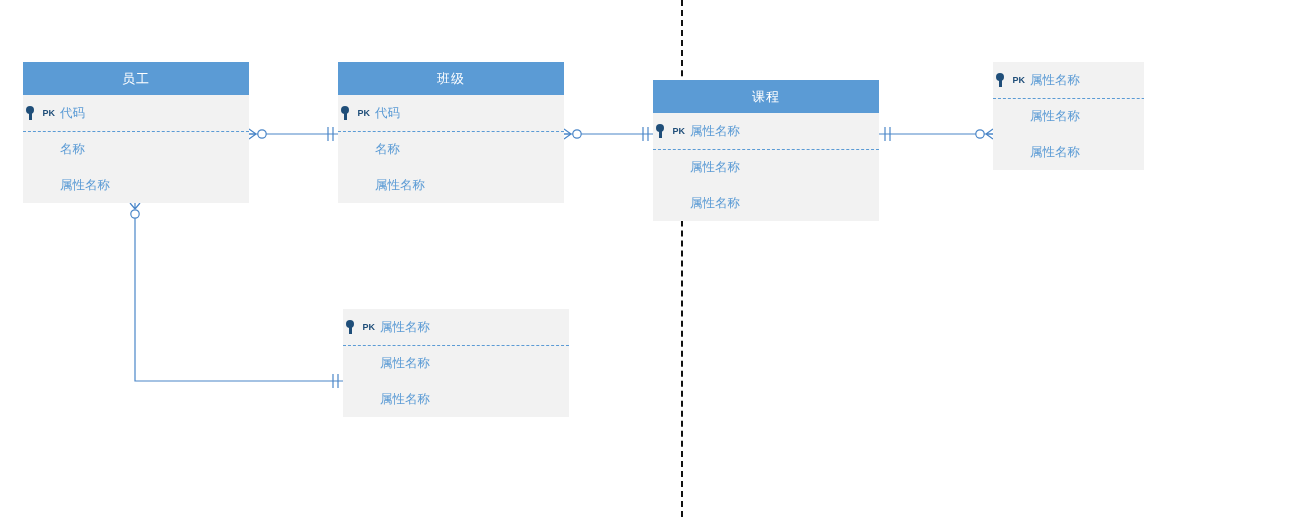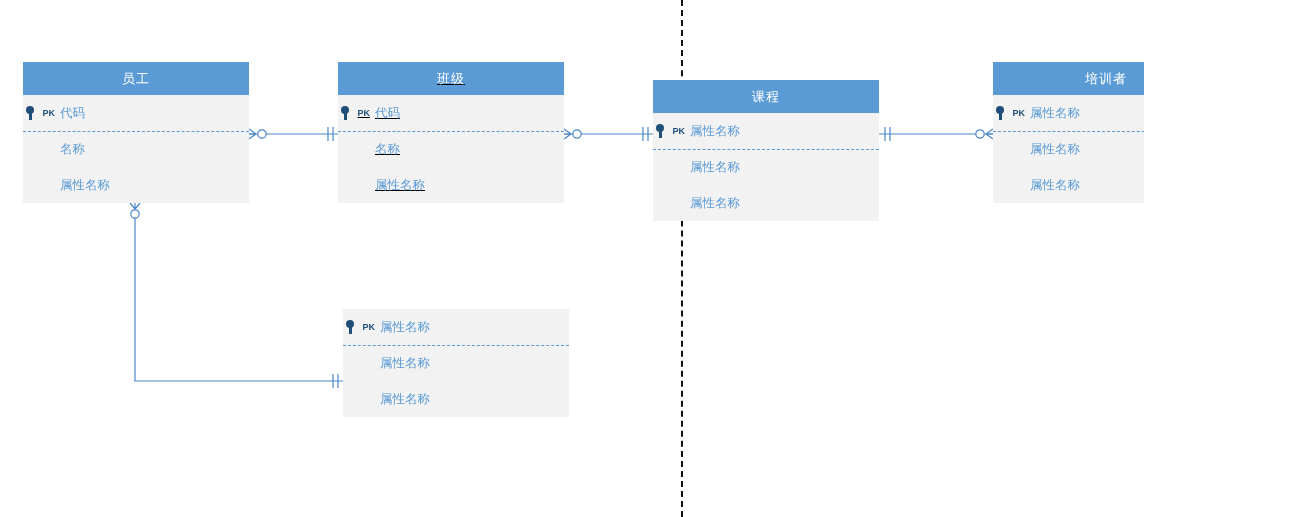--- a/index.html
+++ b/index.html
@@ -183,21 +183,21 @@
         <span class="attr-key-slot"></span>
         <span class="attr-name">名称</span>
       </div>
       <div class="attr-row">
         <span class="attr-key-slot"></span>
         <span class="attr-name">属性名称</span>
       </div>
     </div>
   </div>
 
-  <div class="entity" style="left:338px; top:62px; width:226px;text-decoration:underline;">
+  <div class="entity" style="left:338px; top:62px; width:226px;">
     <div class="entity-header">班级</div>
     <div class="entity-body">
       <div class="pk-separator"></div>
       <div class="attr-row">
         <span class="attr-key-slot">
           <span class="key-icon"></span>
           <span class="pk-label">PK</span>
         </span>
         <span class="attr-name">代码</span>
       </div>
@@ -228,21 +228,20 @@
         <span class="attr-name">属性名称</span>
       </div>
       <div class="attr-row">
         <span class="attr-key-slot"></span>
         <span class="attr-name">属性名称</span>
       </div>
     </div>
   </div>
 
   <div class="entity" style="left:993px; top:62px; width:226px;">
-    <div class="entity-header">培训者</div>
     <div class="entity-body">
       <div class="pk-separator"></div>
       <div class="attr-row">
         <span class="attr-key-slot">
           <span class="key-icon"></span>
           <span class="pk-label">PK</span>
         </span>
         <span class="attr-name">属性名称</span>
       </div>
       <div class="attr-row">

